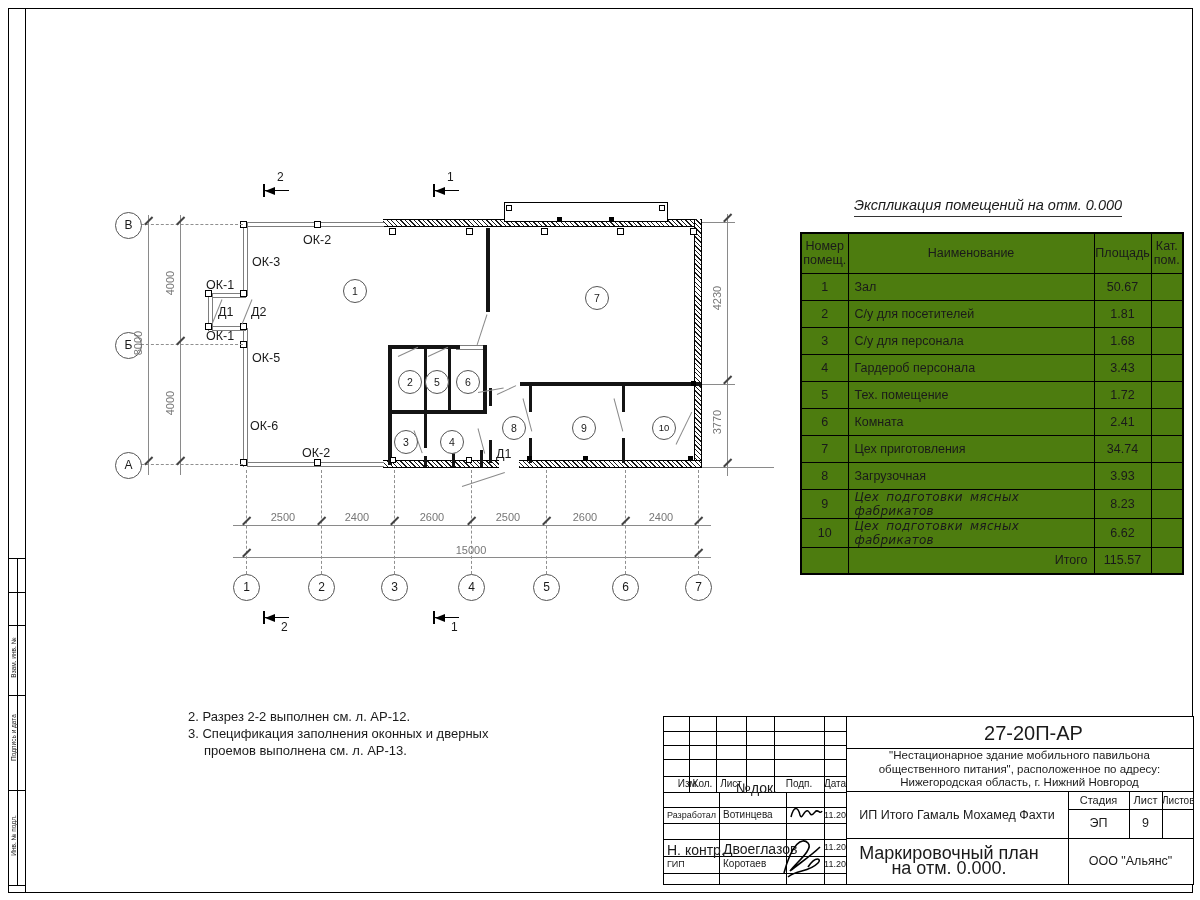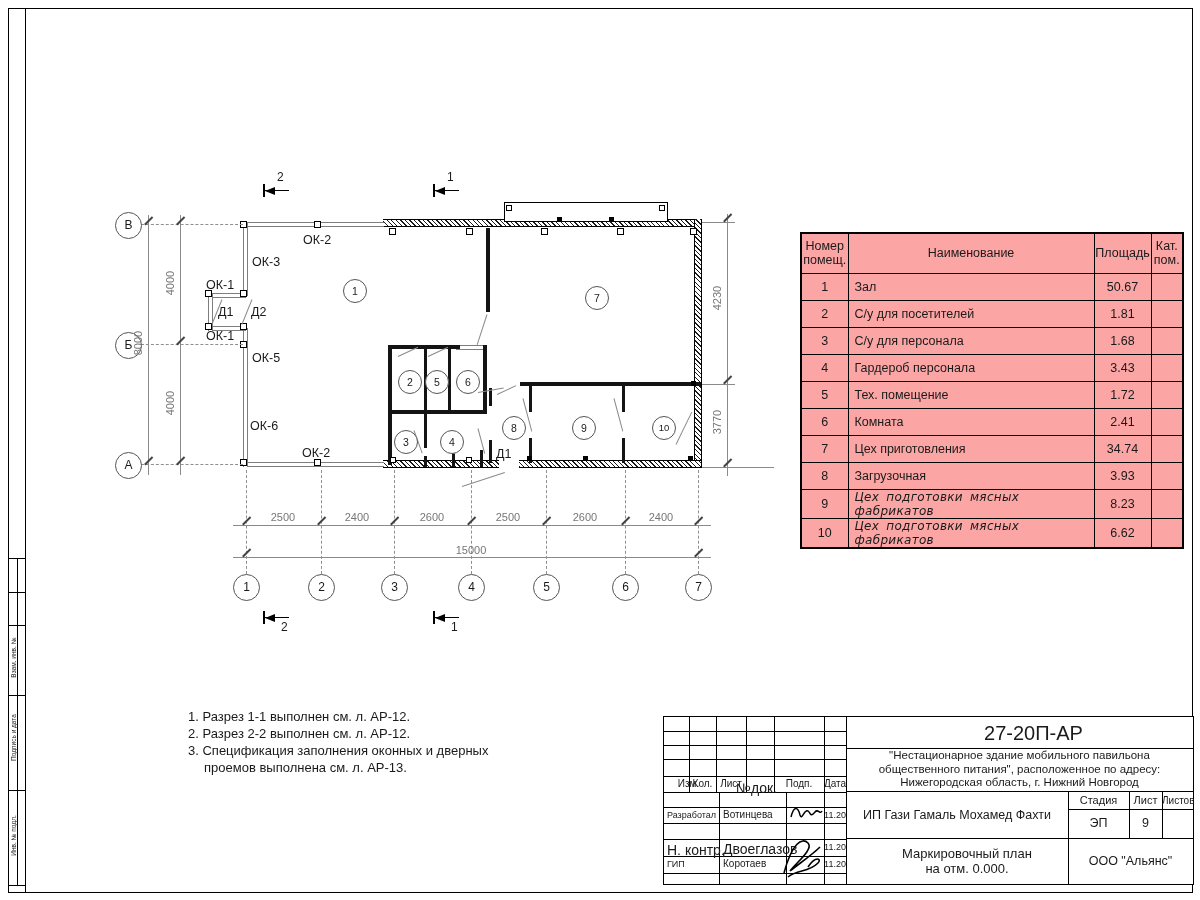--- a/index.html
+++ b/index.html
@@ -39,21 +39,21 @@
   .smark{position:absolute;width:40px;height:16px;z-index:3}
   .smark .bar{position:absolute;left:0;top:0;width:2px;height:13px;background:#000}
   .smark .ln{position:absolute;left:2px;top:5.5px;width:24px;height:1.5px;background:#000}
   .smark .ah{position:absolute;left:2px;top:2.5px;width:0;height:0;border-top:4px solid transparent;border-bottom:4px solid transparent;border-right:10px solid #000}
   .smark .num{position:absolute;left:14px;top:-14px;font-size:12px}
   .smark.below .num{left:18px;top:9px}
   .notes{position:absolute;left:188px;top:708px;width:318px;font-size:13px;line-height:17px;z-index:3}
   .note{padding-left:16px;text-indent:-16px}
   
   #rooms-table{position:absolute;left:800px;top:232px;border-collapse:collapse;table-layout:fixed;
-               font-size:12.5px;z-index:3;border:2px solid #000;background:#fca5a5}
+               font-size:12.5px;z-index:3;border:2px solid #000;background:#4d7c0f}
   #rooms-table td,#rooms-table th{border:1px solid #000;padding:0;font-weight:normal;overflow:hidden}
   #rooms-table thead tr{height:40px}
   #rooms-table tbody tr{height:27px}
   #rooms-table .c{text-align:center}
   #rooms-table .nm{text-align:left;padding-left:6px}
   #rooms-table .prel{white-space:pre-line}
   #rooms-table .gost{font-style:italic;font-family:"DejaVu Sans",sans-serif;font-size:12px;letter-spacing:.3px;word-spacing:3px}
   #rooms-table .tot{text-align:right;padding-right:6px}
   
   .tblock{position:absolute;left:663px;top:716px;width:529px;height:167px;border:1.8px solid #000;box-sizing:content-box;background:#fff;z-index:3}
@@ -63,20 +63,21 @@
   .sslbl{position:absolute;width:64px;font-size:6.5px;color:#222;text-align:center;transform:rotate(-90deg);z-index:3}
   .sig{position:absolute;z-index:4}
 </style>
 </head>
 <body>
 
 <div id="sheet">
   <div class="frame"></div>
   <div class="vl" style="left:25px;top:8px;height:884px"></div>
 
+  <div class="dtitle" style="left:808px;top:197px;width:360px;font-size:14.5px"><span class="u">Экспликация помещений на отм. 0.000</span></div>
 
   <div class="plbl" style="left:303px;top:233px">ОК-2</div>
   <div class="plbl" style="left:252px;top:255px">ОК-3</div>
   <div class="plbl" style="left:206px;top:278px">ОК-1</div>
   <div class="plbl" style="left:218px;top:305px">Д1</div>
   <div class="plbl" style="left:251px;top:305px">Д2</div>
   <div class="plbl" style="left:206px;top:329px">ОК-1</div>
   <div class="plbl" style="left:252px;top:351px">ОК-5</div>
   <div class="plbl" style="left:250px;top:419px">ОК-6</div>
   <div class="plbl" style="left:302px;top:446px">ОК-2</div>
@@ -139,21 +140,20 @@
       <span class="num">2</span>
     </div>
   <div class="smark below" style="left:433px;top:611px">
       <span class="bar"></span>
       <span class="ln"></span>
       <span class="ah"></span>
       <span class="num">1</span>
     </div>
 
   <div class="notes">
-    <div class="note">1. Разрез 1-1 выполнен см. л. АР-12.</div>
     <div class="note">2. Разрез 2-2 выполнен см. л. АР-12.</div>
     <div class="note">3. Спецификация заполнения оконных и дверных проемов выполнена см. л. АР-13.</div>
   </div>
 
   <table id="rooms-table">
     <colgroup>
         <col style="width:47px">
         <col style="width:246px">
         <col style="width:57px">
         <col style="width:32px">
@@ -220,20 +220,26 @@
       <tr>
           <td class="c">9</td>
           <td class="nm gost">Цех подготовки мясных фабрикатов</td>
           <td class="c">8.23</td>
           <td></td>
         </tr>
       <tr>
           <td class="c">10</td>
           <td class="nm gost">Цех подготовки мясных фабрикатов</td>
           <td class="c">6.62</td>
+          <td></td>
+        </tr>
+      <tr>
+          <td></td>
+          <td class="tot">Итого</td>
+          <td class="c">115.57</td>
           <td></td>
         </tr>
     </tbody>
   </table>
 
   <div class="tblock">
     <div class="hl" style="left:0;top:14px;width:182px"></div>
       <div class="hl" style="left:0;top:28px;width:182px"></div>
     <div class="hl" style="left:0;top:42px;width:182px"></div>
       <div class="hl" style="left:0;top:59px;width:182px"></div>
@@ -281,22 +287,22 @@
         <path d="M3 14 C6 2, 10 4, 12 12 C14 18, 16 6, 20 8 C23 10, 22 15, 27 9 C30 5, 32 12, 34 8" stroke="#000" stroke-width="1.5" fill="none"></path>
       </svg>
     <svg class="sig" style="left:114px;top:116px" width="50" height="48" viewBox="0 0 50 48">
         <path d="M6 40 C14 10, 24 4, 30 10 C36 16, 18 30, 12 38 C22 30, 34 22, 42 14 M10 44 C20 36, 30 40, 40 30 C44 26, 38 22, 30 34" stroke="#000" stroke-width="1.6" fill="none"></path>
       </svg>
 
     <div class="t ctr" style="left:196px;top:5px;width:347px;font-size:20px">27-20П-АР</div>
     <div class="flexc" style="position:absolute;left:184px;top:31px;width:343px;height:43px;font-size:11.5px;line-height:13.8px">"Нестационарное здание мобильного павильона
 общественного питания", расположенное по адресу:
 Нижегородская область, г. Нижний Новгород</div>
-    <div class="flexc" style="position:absolute;left:182px;top:74px;width:222px;height:47px;font-size:12.5px">ИП Гази Гамаль Мохамед Фахти</div>
-    <div class="flexc" style="position:absolute;left:192px;top:121px;width:222px;height:46px;font-size:13px;line-height:15px">Маркировочный план
+    <div class="flexc" style="position:absolute;left:182px;top:74px;width:222px;height:47px;font-size:12.5px">ИП Итого Гамаль Мохамед Фахти</div>
+    <div class="flexc" style="position:absolute;left:174px;top:121px;width:222px;height:46px;font-size:18px;line-height:15px">Маркировочный план
 на отм. 0.000.</div>
     <div class="t ctr" style="left:404px;top:77px;width:61px;font-size:11px">Стадия</div>
     <div class="t ctr" style="left:465px;top:77px;width:33px;font-size:11px">Лист</div>
     <div class="t ctr" style="left:498px;top:78px;width:31px;font-size:10px">Листов</div>
     <div class="t ctr" style="left:404px;top:99px;width:61px;font-size:12.5px">ЭП</div>
     <div class="t ctr" style="left:465px;top:99px;width:33px;font-size:12.5px">9</div>
     <div class="t ctr" style="left:498px;top:99px;width:31px"></div>
     <div class="flexc" style="position:absolute;left:404px;top:121px;width:125px;height:46px;font-size:12.5px">ООО "Альянс"</div>
   </div>
 

